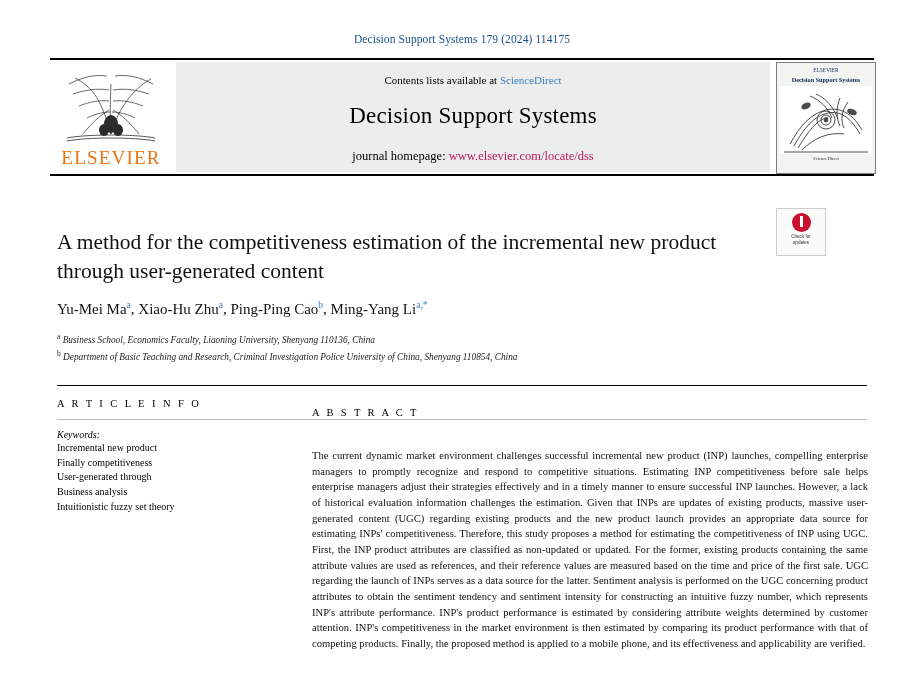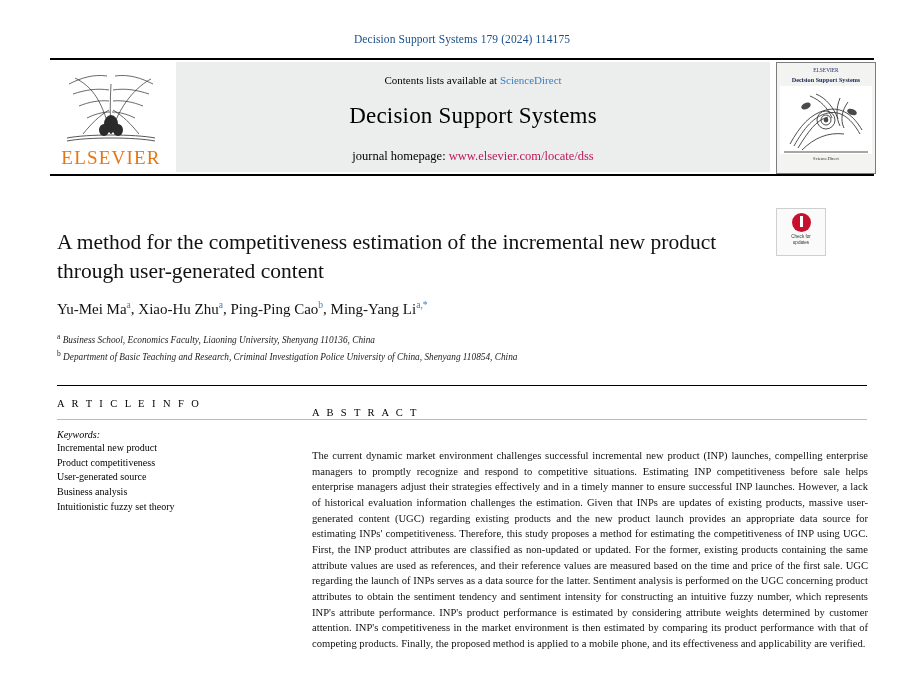--- a/index.html
+++ b/index.html
@@ -357,22 +357,22 @@
   </div>
 
   <div class="sep-rule"></div>
   <div class="sep-rule2"></div>
 
   <div class="info-col">
     <div class="col-head">A R T I C L E   I N F O</div>
     <div class="kw-head">Keywords:</div>
     <div class="kw-list">
       <div>Incremental new product</div>
-      <div>Product competitiveness</div>
-      <div>User-generated source</div>
+      <div>Finally competitiveness</div>
+      <div>User-generated through</div>
       <div>Business analysis</div>
       <div>Intuitionistic fuzzy set theory</div>
     </div>
   </div>
 
   <div class="abs-col">
     <div class="abs-head">A B S T R A C T</div>
     <div class="abs-body">The current dynamic market environment challenges successful incremental new product (INP) launches, compelling enterprise managers to promptly recognize and respond to competitive situations. Estimating INP competitiveness before sale helps enterprise managers adjust their strategies effectively and in a timely manner to ensure successful INP launches. However, a lack of historical evaluation information challenges the estimation. Given that INPs are updates of existing products, massive user-generated content (UGC) regarding existing products and the new product launch provides an appropriate data source for estimating INPs' competitiveness. Therefore, this study proposes a method for estimating the competitiveness of INP using UGC. First, the INP product attributes are classified as non-updated or updated. For the former, existing products containing the same attribute values are used as references, and their reference values are measured based on the time and price of the first sale. UGC regarding the launch of INPs serves as a data source for the latter. Sentiment analysis is performed on the UGC concerning product attributes to obtain the sentiment tendency and sentiment intensity for constructing an intuitive fuzzy number, which represents INP's attribute performance. INP's product performance is estimated by considering attribute weights determined by customer attention. INP's competitiveness in the market environment is then estimated by comparing its product performance with that of competing products. Finally, the proposed method is applied to a mobile phone, and its effectiveness and applicability are verified.</div>
   </div>
 

